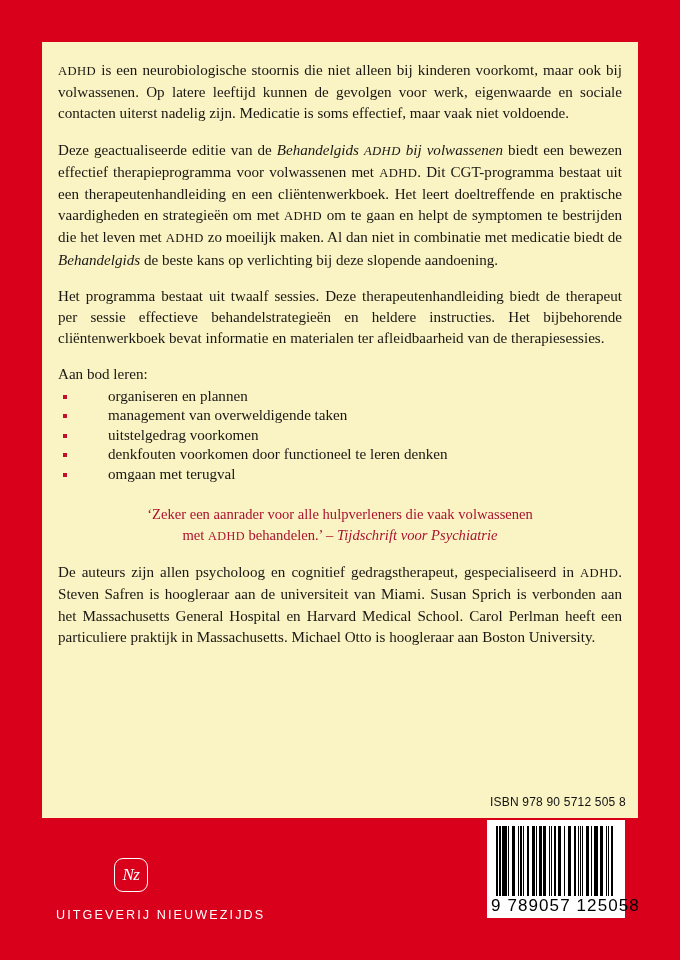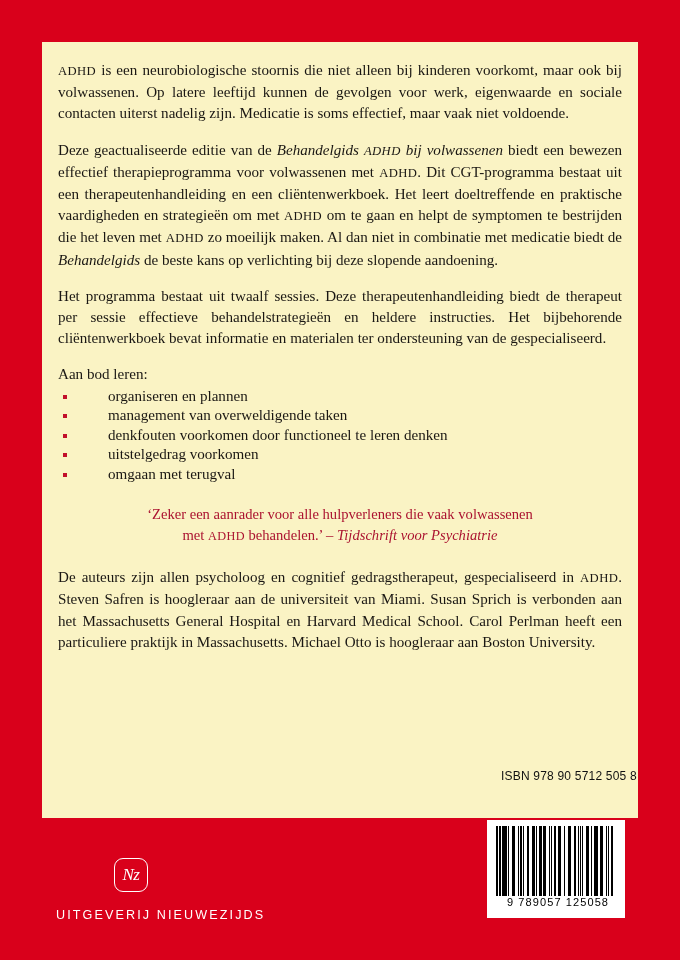--- a/index.html
+++ b/index.html
@@ -86,34 +86,33 @@
     margin: 0 0 12px 0;
   }
   #quote-text {
     font-size: 14.6px;
     line-height: 20.5px;
     margin: 0;
     text-align: center;
   }
 
   #authors-par {
-    margin-top: 21px;
+    margin-top: 16px;
   }
 
   
   #isbn-label {
     position: absolute;
     left: 490px;
-    top: 769px;
+    top: 795px;
     font-family: "Liberation Sans", "DejaVu Sans", sans-serif;
     font-size: 12px;
     color: #111;
     letter-spacing: 0.2px;
     white-space: nowrap;
-    margin-left: 11px;
   }
   #barcode-box {
     position: absolute;
     left: 487px;
     top: 820px;
     width: 138px;
     height: 98px;
     background: #ffffff;
   }
   #barcode-bars {
@@ -130,21 +129,21 @@
     background: #000;
     height: 100%;
   }
   #barcode-digits {
     position: absolute;
     left: 4px;
     right: 0;
     top: 76px;
     text-align: center;
     font-family: "Liberation Sans", "DejaVu Sans", sans-serif;
-    font-size: 11px;
+    font-size: 17px;
     letter-spacing: 1.1px;
     color: #000;
     white-space: nowrap;
   }
 
   
   #publisher-block {
     position: absolute;
     left: 56px;
     top: 858px;
@@ -184,30 +183,30 @@
 <body>
 
 <div id="back-cover">
 
   <div id="text-panel">
 
     <p class="body-par"><span class="sc">ADHD</span><span> is een neurobiologische stoornis die niet alleen bij kinderen voorkomt, maar ook bij volwassenen. Op latere leeftijd kunnen de gevolgen voor werk, eigenwaarde en sociale contacten uiterst nadelig zijn. Medicatie is soms effectief, maar vaak niet voldoende.</span></p>
 
     <p class="body-par"><span>Deze geactualiseerde editie van de </span><span class="it">Behandelgids </span><span class="it sc">ADHD</span><span class="it"> bij volwassenen</span><span> biedt een bewezen effectief therapieprogramma voor volwassenen met </span><span class="sc">ADHD</span><span>. Dit CGT-programma bestaat uit een therapeutenhandleiding en een cliëntenwerkboek. Het leert doeltreffende en praktische vaardigheden en strategieën om met </span><span class="sc">ADHD</span><span> om te gaan en helpt de symptomen te bestrijden die het leven met </span><span class="sc">ADHD</span><span> zo moeilijk maken. Al dan niet in combinatie met medicatie biedt de </span><span class="it">Behandelgids</span><span> de beste kans op verlichting bij deze slopende aandoening.</span></p>
 
-    <p class="body-par">Het programma bestaat uit twaalf sessies. Deze therapeutenhandleiding biedt de therapeut per sessie effectieve behandelstrategieën en heldere instructies. Het bijbehorende cliëntenwerkboek bevat informatie en materialen ter ondersteuning van de gespecialiseerd.</p>
+    <p class="body-par">Het programma bestaat uit twaalf sessies. Deze therapeutenhandleiding biedt de therapeut per sessie effectieve behandelstrategieën en heldere instructies. Het bijbehorende cliëntenwerkboek bevat informatie en materialen ter afleidbaarheid van de therapiesessies.</p>
 
     <p id="list-intro">Aan bod leren:</p>
 
     <ul id="bullet-list">
       <li><span class="bullet-mark"></span><span>organiseren en plannen</span></li>
       <li><span class="bullet-mark"></span><span>management van overweldigende taken</span></li>
       <li><span class="bullet-mark"></span></li>
+      <li><span class="bullet-mark"></span><span>uitstelgedrag voorkomen</span></li>
       <li><span class="bullet-mark"></span><span>denkfouten voorkomen door functioneel te leren denken</span></li>
-      <li><span class="bullet-mark"></span><span>uitstelgedrag voorkomen</span></li>
       <li><span class="bullet-mark"></span></li>
       <li><span class="bullet-mark"></span><span>omgaan met terugval</span></li>
     </ul>
 
     <div id="quote-block">
       <p id="quote-text"><span>‘Zeker een aanrader voor alle hulpverleners die vaak volwassenen</span><br><span>met </span><span class="sc">ADHD</span><span> behandelen.’ – </span><span class="it">Tijdschrift voor Psychiatrie</span></p>
     </div>
 
     <p class="body-par" id="authors-par"><span>De auteurs zijn allen psycholoog en cognitief gedragstherapeut, gespecialiseerd in </span><span class="sc">ADHD</span><span>. Steven Safren is hoogleraar aan de universiteit van Miami. Susan Sprich is verbonden aan het Massachusetts General Hospital en Harvard Medical School. Carol Perlman heeft een particuliere praktijk in Massachusetts. Michael Otto is hoogleraar aan Boston University.</span></p>
 

